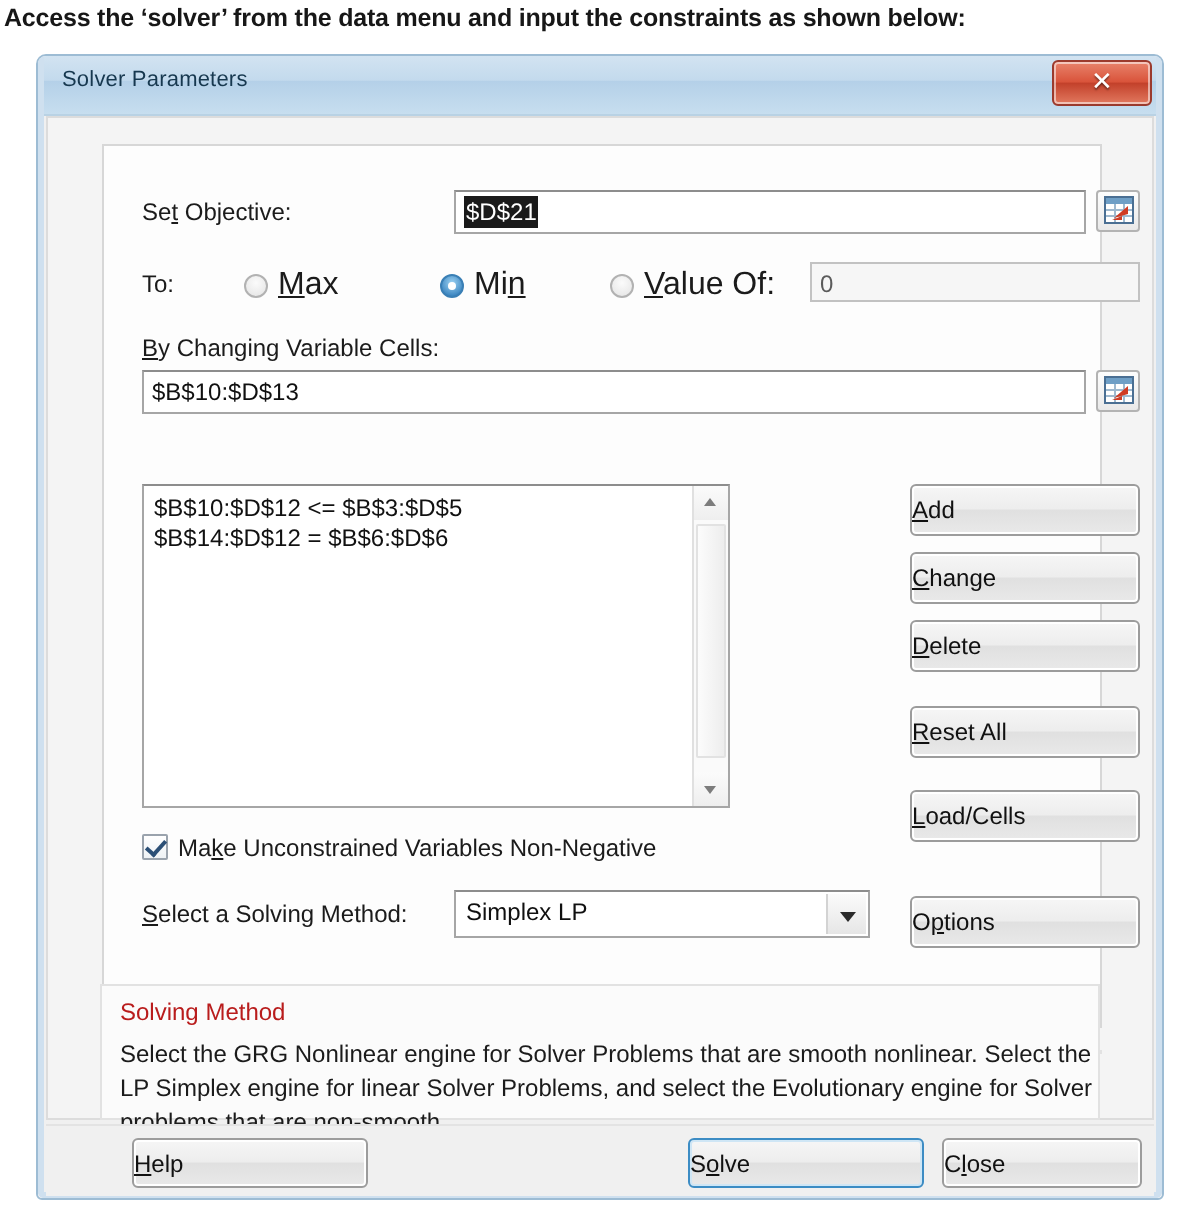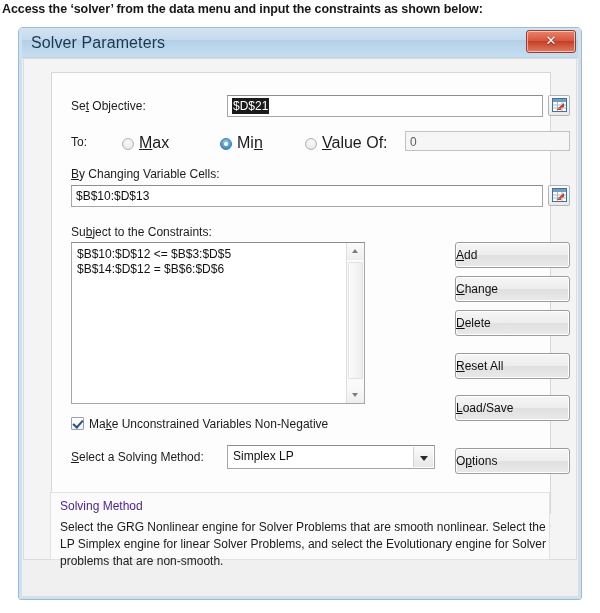--- a/index.html
+++ b/index.html
@@ -56,21 +56,21 @@
     left: 0; top: 0;
     width: 100%;
     height: 29px;
     background: linear-gradient(to bottom, #d2e3f1 0%, #c3daed 42%, #b4d0e8 43%, #c7deef 100%);
     border-bottom: 1px solid #b9d2e4;
   }
   .title-text {
     position: absolute;
     left: 12px;
     top: 6px;
-    font-size: 16px;
+    font-size: 11px;
     color: #17384f;
     font-weight: normal;
     letter-spacing: 0.1px;
   }
   .close-btn {
     position: absolute;
     right: 5px;
     top: 2px;
     width: 48px;
     height: 21px;
@@ -345,21 +345,21 @@
     position: absolute;
     box-sizing: border-box;
     border: 1px solid #e2e2e2;
     background: #fbfbfb;
   }
   .group-title {
     position: absolute;
     left: 9px;
     top: 6px;
     font-size: 12px;
-    color: #4c1d95;
+    color: #b91c1c;
   }
   .group-body {
     position: absolute;
     left: 9px;
     top: 26px;
     width: 500px;
     font-size: 12px;
     color: #1b1b1b;
     line-height: 17px;
   }
@@ -438,21 +438,20 @@
           <rect x="1" y="1" width="13" height="3" fill="#6f9fc6"></rect>
           <line x1="1" y1="7" x2="14" y2="7" stroke="#9fb9cf" stroke-width="1"></line>
           <line x1="1" y1="10" x2="14" y2="10" stroke="#9fb9cf" stroke-width="1"></line>
           <line x1="5.5" y1="4" x2="5.5" y2="13" stroke="#9fb9cf" stroke-width="1"></line>
           <line x1="10" y1="4" x2="10" y2="13" stroke="#9fb9cf" stroke-width="1"></line>
           <path d="M5 11 L12 5 L12 9 Z" fill="#d03a22"></path>
           <path d="M4 12 L9 12 L9 10 Z" fill="#d03a22"></path>
         </svg>
       </div>
 
-      <div class="lbl" style="left:19px; top:152px;"><span>Su</span><span class="u">b</span><span>ject to the Constraints:</span></div>
 
       <div class="listbox" style="left:19px; top:169px; width:294px; height:162px;">
         <div class="listrow" style="margin-top:3px;">$B$10:$D$12 &lt;= $B$3:$D$5</div>
         <div class="listrow">$B$14:$D$12 = $B$6:$D$6</div>
 
         <div class="scrollbar">
           <div class="sb-arrow up">
               <span class="tri"></span>
             </div>
           <div class="sb-track">
@@ -465,21 +464,21 @@
       </div>
 
       <div class="btn" style="left:403px; top:169px; width:115px; height:26px; line-height:25px;"><span></span><span class="u">A</span><span>dd</span></div>
 
       <div class="btn" style="left:403px; top:237px; width:115px; height:26px; line-height:25px;"><span></span><span class="u">D</span><span>elete</span></div>
 
       <div class="btn" style="left:403px; top:203px; width:115px; height:26px; line-height:25px;"><span></span><span class="u">C</span><span>hange</span></div>
 
       <div class="btn" style="left:403px; top:280px; width:115px; height:26px; line-height:25px;"><span></span><span class="u">R</span><span>eset All</span></div>
 
-      <div class="btn" style="left:403px; top:322px; width:115px; height:26px; line-height:25px;"><span></span><span class="u">L</span><span>oad/Save</span></div>
+      <div class="btn" style="left:403px; top:322px; width:115px; height:26px; line-height:25px;"><span></span><span class="u">L</span><span>oad/Cells</span></div>
 
       <div class="btn" style="left:403px; top:375px; width:115px; height:26px; line-height:25px;"><span>O</span><span class="u">p</span><span>tions</span></div>
 
       <div class="cb-wrap" style="left:19px; top:344px;">
         <span class="cbox checked"></span><span>Ma</span><span class="u">k</span><span>e Unconstrained Variables Non-Negative</span>
       </div>
 
       <div class="lbl" style="left:19px; top:377px;"><span></span><span class="u">S</span><span>elect a Solving Method:</span></div>
 
       <div class="combo" style="left:175px; top:372px; width:208px; height:24px;">
@@ -492,14 +491,21 @@
 
     <div class="groupbox" style="left:27px; top:466px; width:500px; height:0px;"></div>
 
   </div>
 
   <div class="groupbox" style="left:31px; top:464px; width:500px; height:68px;">
     <div class="group-title">Solving Method</div>
     <div class="group-body">Select the GRG Nonlinear engine for Solver Problems that are smooth nonlinear. Select the LP Simplex engine for linear Solver Problems, and select the Evolutionary engine for Solver problems that are non-smooth.</div>
   </div>
 
+  <div class="footer">
+    <div class="btn" style="left:43px; top:6px; width:118px; height:25px; line-height:24px;"><span></span><span class="u">H</span><span>elp</span></div>
+
+    <div class="btn default" style="left:321px; top:6px; width:118px; height:25px; line-height:24px;"><span>S</span><span class="u">o</span><span>lve</span></div>
+
+    <div class="btn" style="left:448px; top:6px; width:100px; height:25px; line-height:24px;"><span>C</span><span class="u">l</span><span>ose</span></div>
+  </div>
 
 </div>
 
 </body></html>

